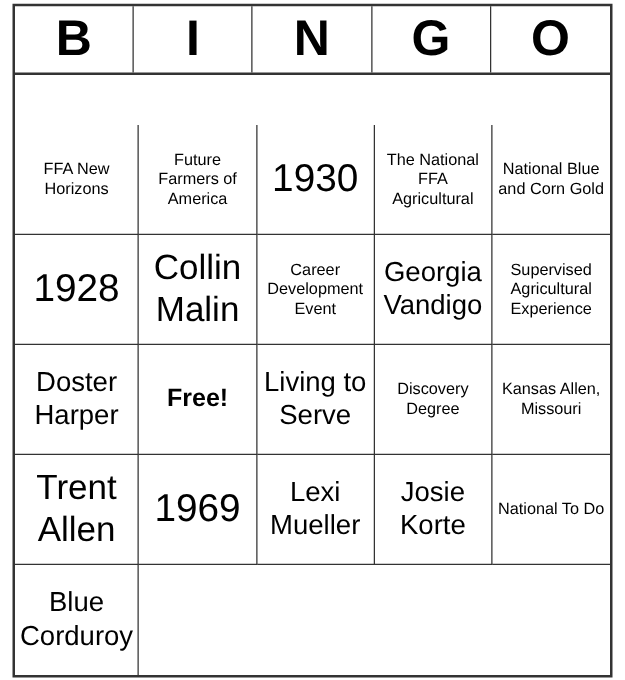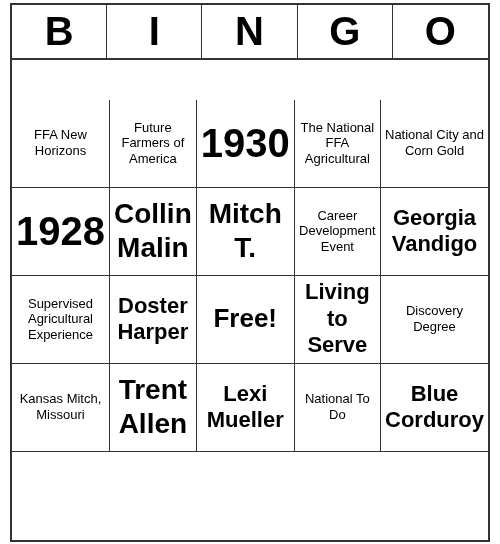--- a/index.html
+++ b/index.html
@@ -53,32 +53,32 @@
     }
     .bingo-cell:nth-child(n+21) {
       border-bottom: none;
     }
     .cell-text {
       font-size: 13px;
       line-height: 1.2;
     }
     .cell-text.large {
       font-size: 28px;
-      font-weight: bold;
+      font-weight: normal;
     }
     .cell-text.xlarge {
-      font-size: 40px;
-      font-weight: bold;
+      font-size: 31px;
+      font-weight: normal;
     }
     .cell-text.medium {
       font-size: 22px;
-      font-weight: bold;
+      font-weight: normal;
     }
     .cell-text.free {
-      font-size: 26px;
+      font-size: 20px;
       font-weight: bold;
     }
   </style>
 </head>
 <body>
 
 <div class="bingo-card">
   <div class="bingo-header">
   <div class="bingo-header-cell">B</div>
       <div class="bingo-header-cell">I</div>
@@ -93,30 +93,27 @@
       <div class="bingo-cell">
         <span class="cell-text">Future Farmers of America</span>
       </div>
       <div class="bingo-cell">
         <span class="cell-text xlarge">1930</span>
       </div>
       <div class="bingo-cell">
         <span class="cell-text">The National FFA Agricultural</span>
       </div>
       <div class="bingo-cell">
-        <span class="cell-text">National City and Corn Gold</span>
+        <span class="cell-text">National Blue and Corn Gold</span>
       </div>
       <div class="bingo-cell">
         <span class="cell-text xlarge">1928</span>
       </div>
       <div class="bingo-cell">
         <span class="cell-text large">Collin Malin</span>
-      </div>
-      <div class="bingo-cell">
-        <span class="cell-text large">Mitch T.</span>
       </div>
       <div class="bingo-cell">
         <span class="cell-text">Career Development Event</span>
       </div>
       <div class="bingo-cell">
         <span class="cell-text medium">Georgia Vandigo</span>
       </div>
       <div class="bingo-cell">
         <span class="cell-text">Supervised Agricultural Experience</span>
       </div>
@@ -126,27 +123,33 @@
       <div class="bingo-cell">
         <span class="cell-text free">Free!</span>
       </div>
       <div class="bingo-cell">
         <span class="cell-text medium">Living to Serve</span>
       </div>
       <div class="bingo-cell">
         <span class="cell-text">Discovery Degree</span>
       </div>
       <div class="bingo-cell">
-        <span class="cell-text">Kansas Mitch, Missouri</span>
+        <span class="cell-text">Kansas Allen, Missouri</span>
       </div>
       <div class="bingo-cell">
         <span class="cell-text large">Trent Allen</span>
       </div>
       <div class="bingo-cell">
+        <span class="cell-text xlarge">1969</span>
+      </div>
+      <div class="bingo-cell">
         <span class="cell-text medium">Lexi Mueller</span>
+      </div>
+      <div class="bingo-cell">
+        <span class="cell-text medium">Josie Korte</span>
       </div>
       <div class="bingo-cell">
         <span class="cell-text">National To Do</span>
       </div>
       <div class="bingo-cell">
         <span class="cell-text medium">Blue Corduroy</span>
       </div>
     </div>
 </div>
 

